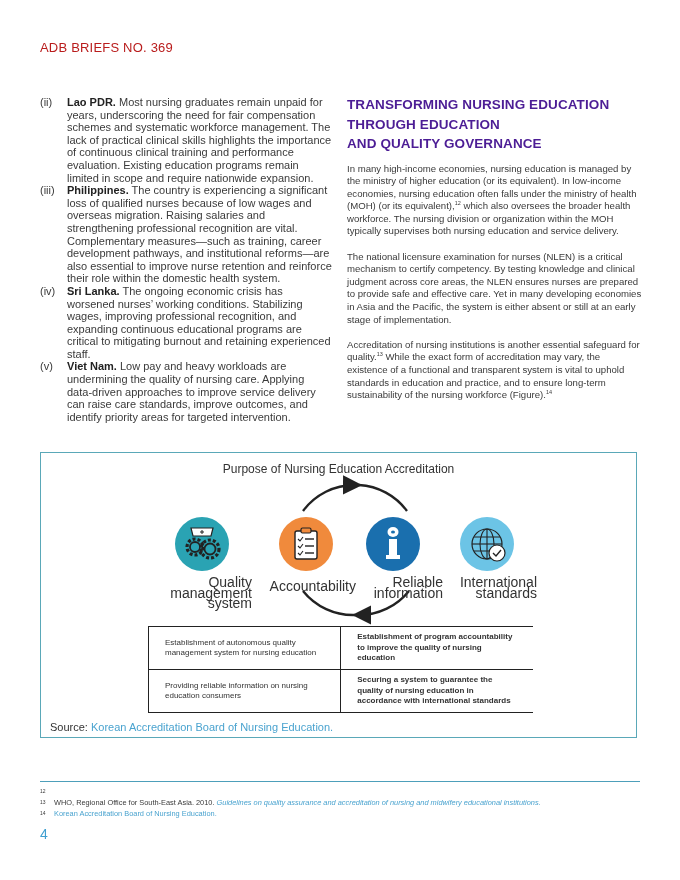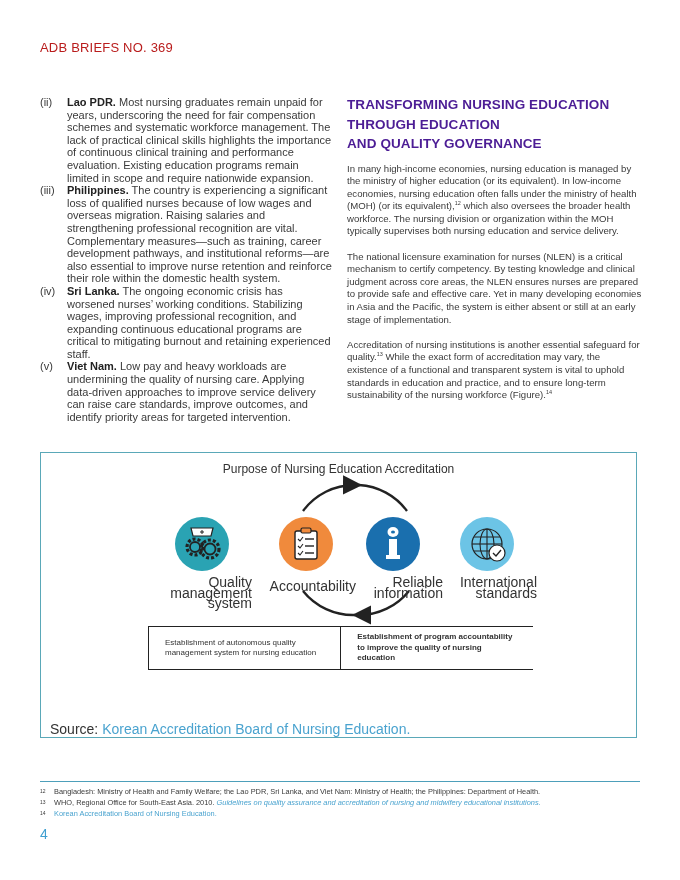--- a/index.html
+++ b/index.html
@@ -38,21 +38,21 @@
   .fig-table {
     position: absolute; left: 107px; top: 173px; width: 385px; border-collapse: collapse;
   }
   .fig-table td {
     border: 1.2px solid #222; text-align: left; font-size: 8px; line-height: 10.5px;
     color: #333; width: 50%; height: 42px; padding: 0 16px; vertical-align: middle;
   }
   .fig-table tr.r1 td { border-top: 1.2px solid #222; }
   .fig-table td:first-child { border-left: 1.2px solid #222; }
   .fig-table td:last-child { border-right: none; font-weight: bold; }
-  .fig-source { position: absolute; left: 9px; top: 268px; font-size: 14px; color: #333; }
+  .fig-source { position: absolute; left: 9px; top: 268px; font-size: 11px; color: #333; }
   .fig-source .link { color: #4aa3cf; }
 
   .footnotes-rule {
     position: absolute; left: 40px; top: 781px; width: 600px; height: 0; border-top: 1.2px solid #4d9fba;
   }
   .footnotes { position: absolute; left: 40px; top: 786px; width: 600px; }
   .fn { display: flex; font-size: 7.4px; line-height: 11px; color: #3a3a3a; }
   .fn-num { width: 14px; flex: none; font-size: 5px; vertical-align: top; }
   .fn .link { color: #4aa3cf; }
   .fn .link-it { color: #4aa3cf; font-style: italic; text-align: right; }
@@ -156,33 +156,36 @@
   <div class="icon-label" style="left:215px; top:128px;">Accountability</div>
   <div class="icon-label" style="left:302px; top:124px;">Reliable information</div>
   <div class="icon-label" style="left:396px; top:124px; width:100px;"><span>International standards</span></div>
 
   <table class="fig-table">
     <tbody>
         <tr class="r1">
       <td>Establishment of autonomous quality management system for nursing education</td>
       <td>Establishment of program accountability to improve the quality of nursing education</td>
     </tr>
+    <tr>
+      <td>Providing reliable information on nursing education consumers</td>
+      <td>Securing a system to guarantee the quality of nursing education in accordance with international standards</td>
+    </tr>
   </tbody>
     </table>
 
   <div class="fig-source">
     <span>Source: </span><span class="link">Korean Accreditation Board of Nursing Education.</span>
   </div>
 </div>
 
 <div class="footnotes-rule"></div>
 <div class="footnotes">
   <div class="fn">
     <span class="fn-num">12</span>
-    <span>Bangladesh: Ministry of Health and Family Welfare; the Lao PDR, Sri Lanka, and Viet Nam: Ministry of Health; the Philippines: Department of Health.</span>
   </div>
   <div class="fn">
     <span class="fn-num">13</span>
     <span><span>WHO, Regional Office for South-East Asia. 2010. </span><span class="link-it">Guidelines on quality assurance and accreditation of nursing and midwifery educational institutions.</span></span>
   </div>
   <div class="fn">
     <span class="fn-num">14</span>
     <span class="link">Korean Accreditation Board of Nursing Education.</span>
   </div>
 </div>

